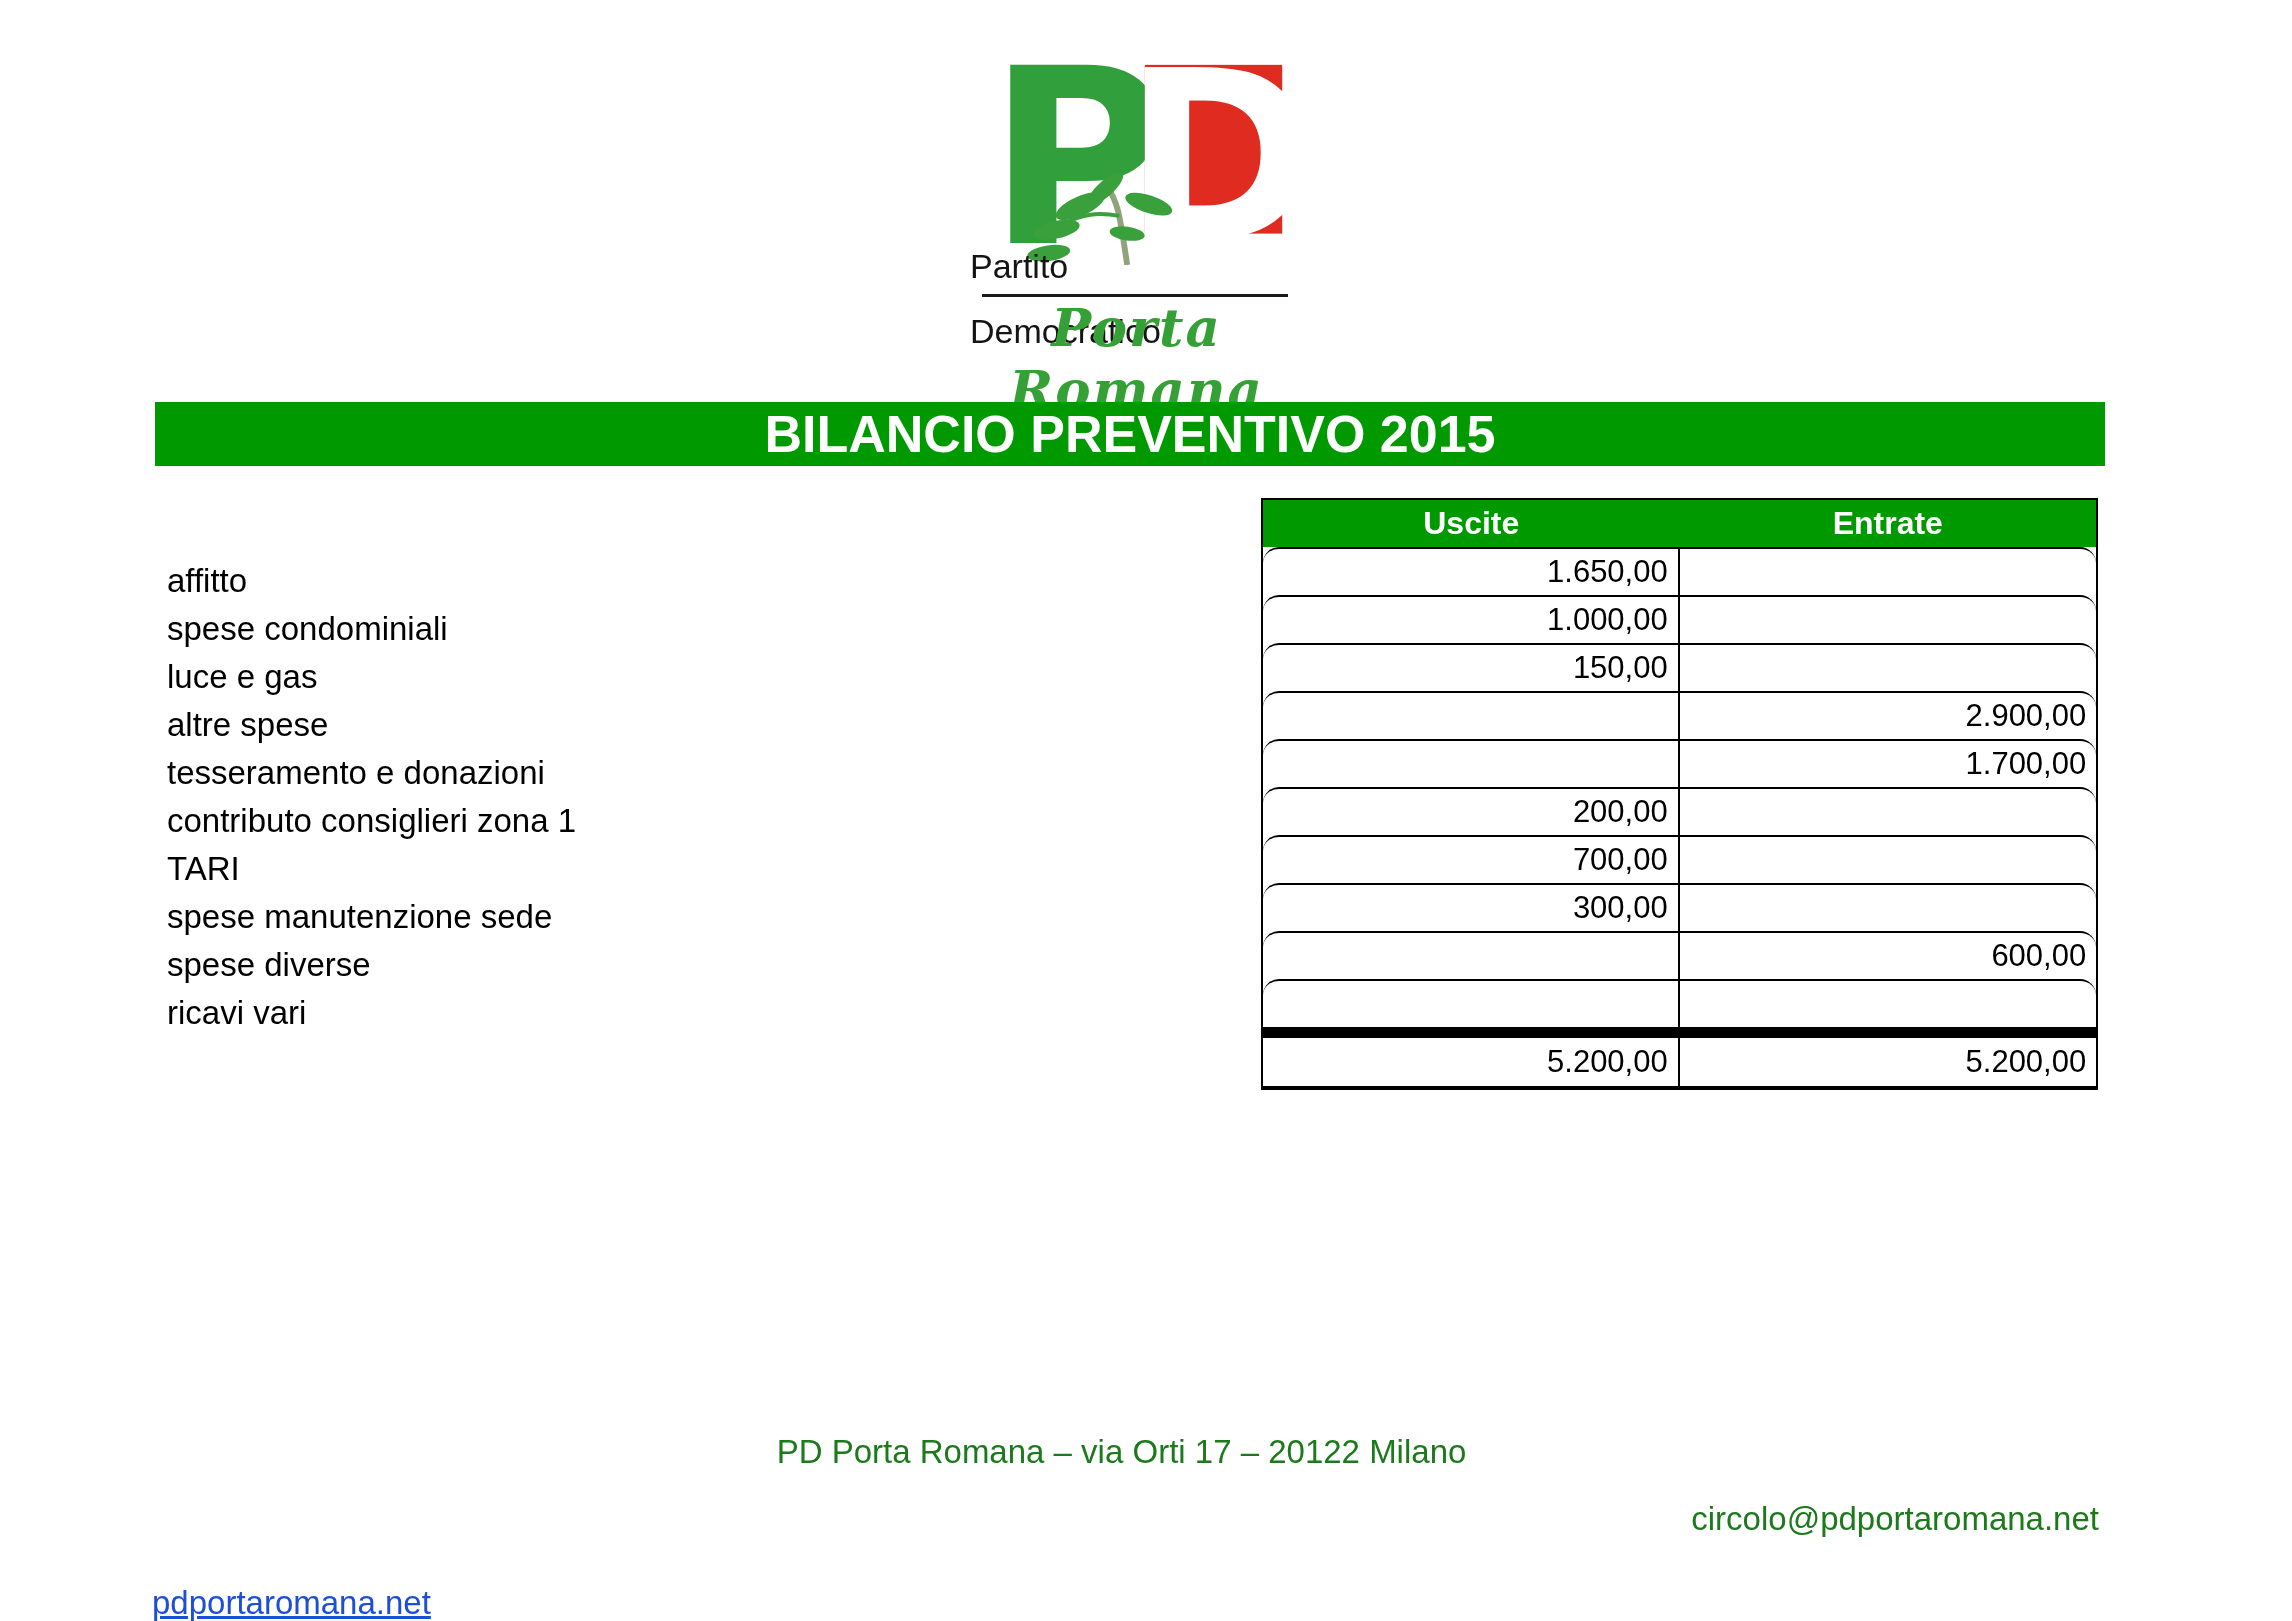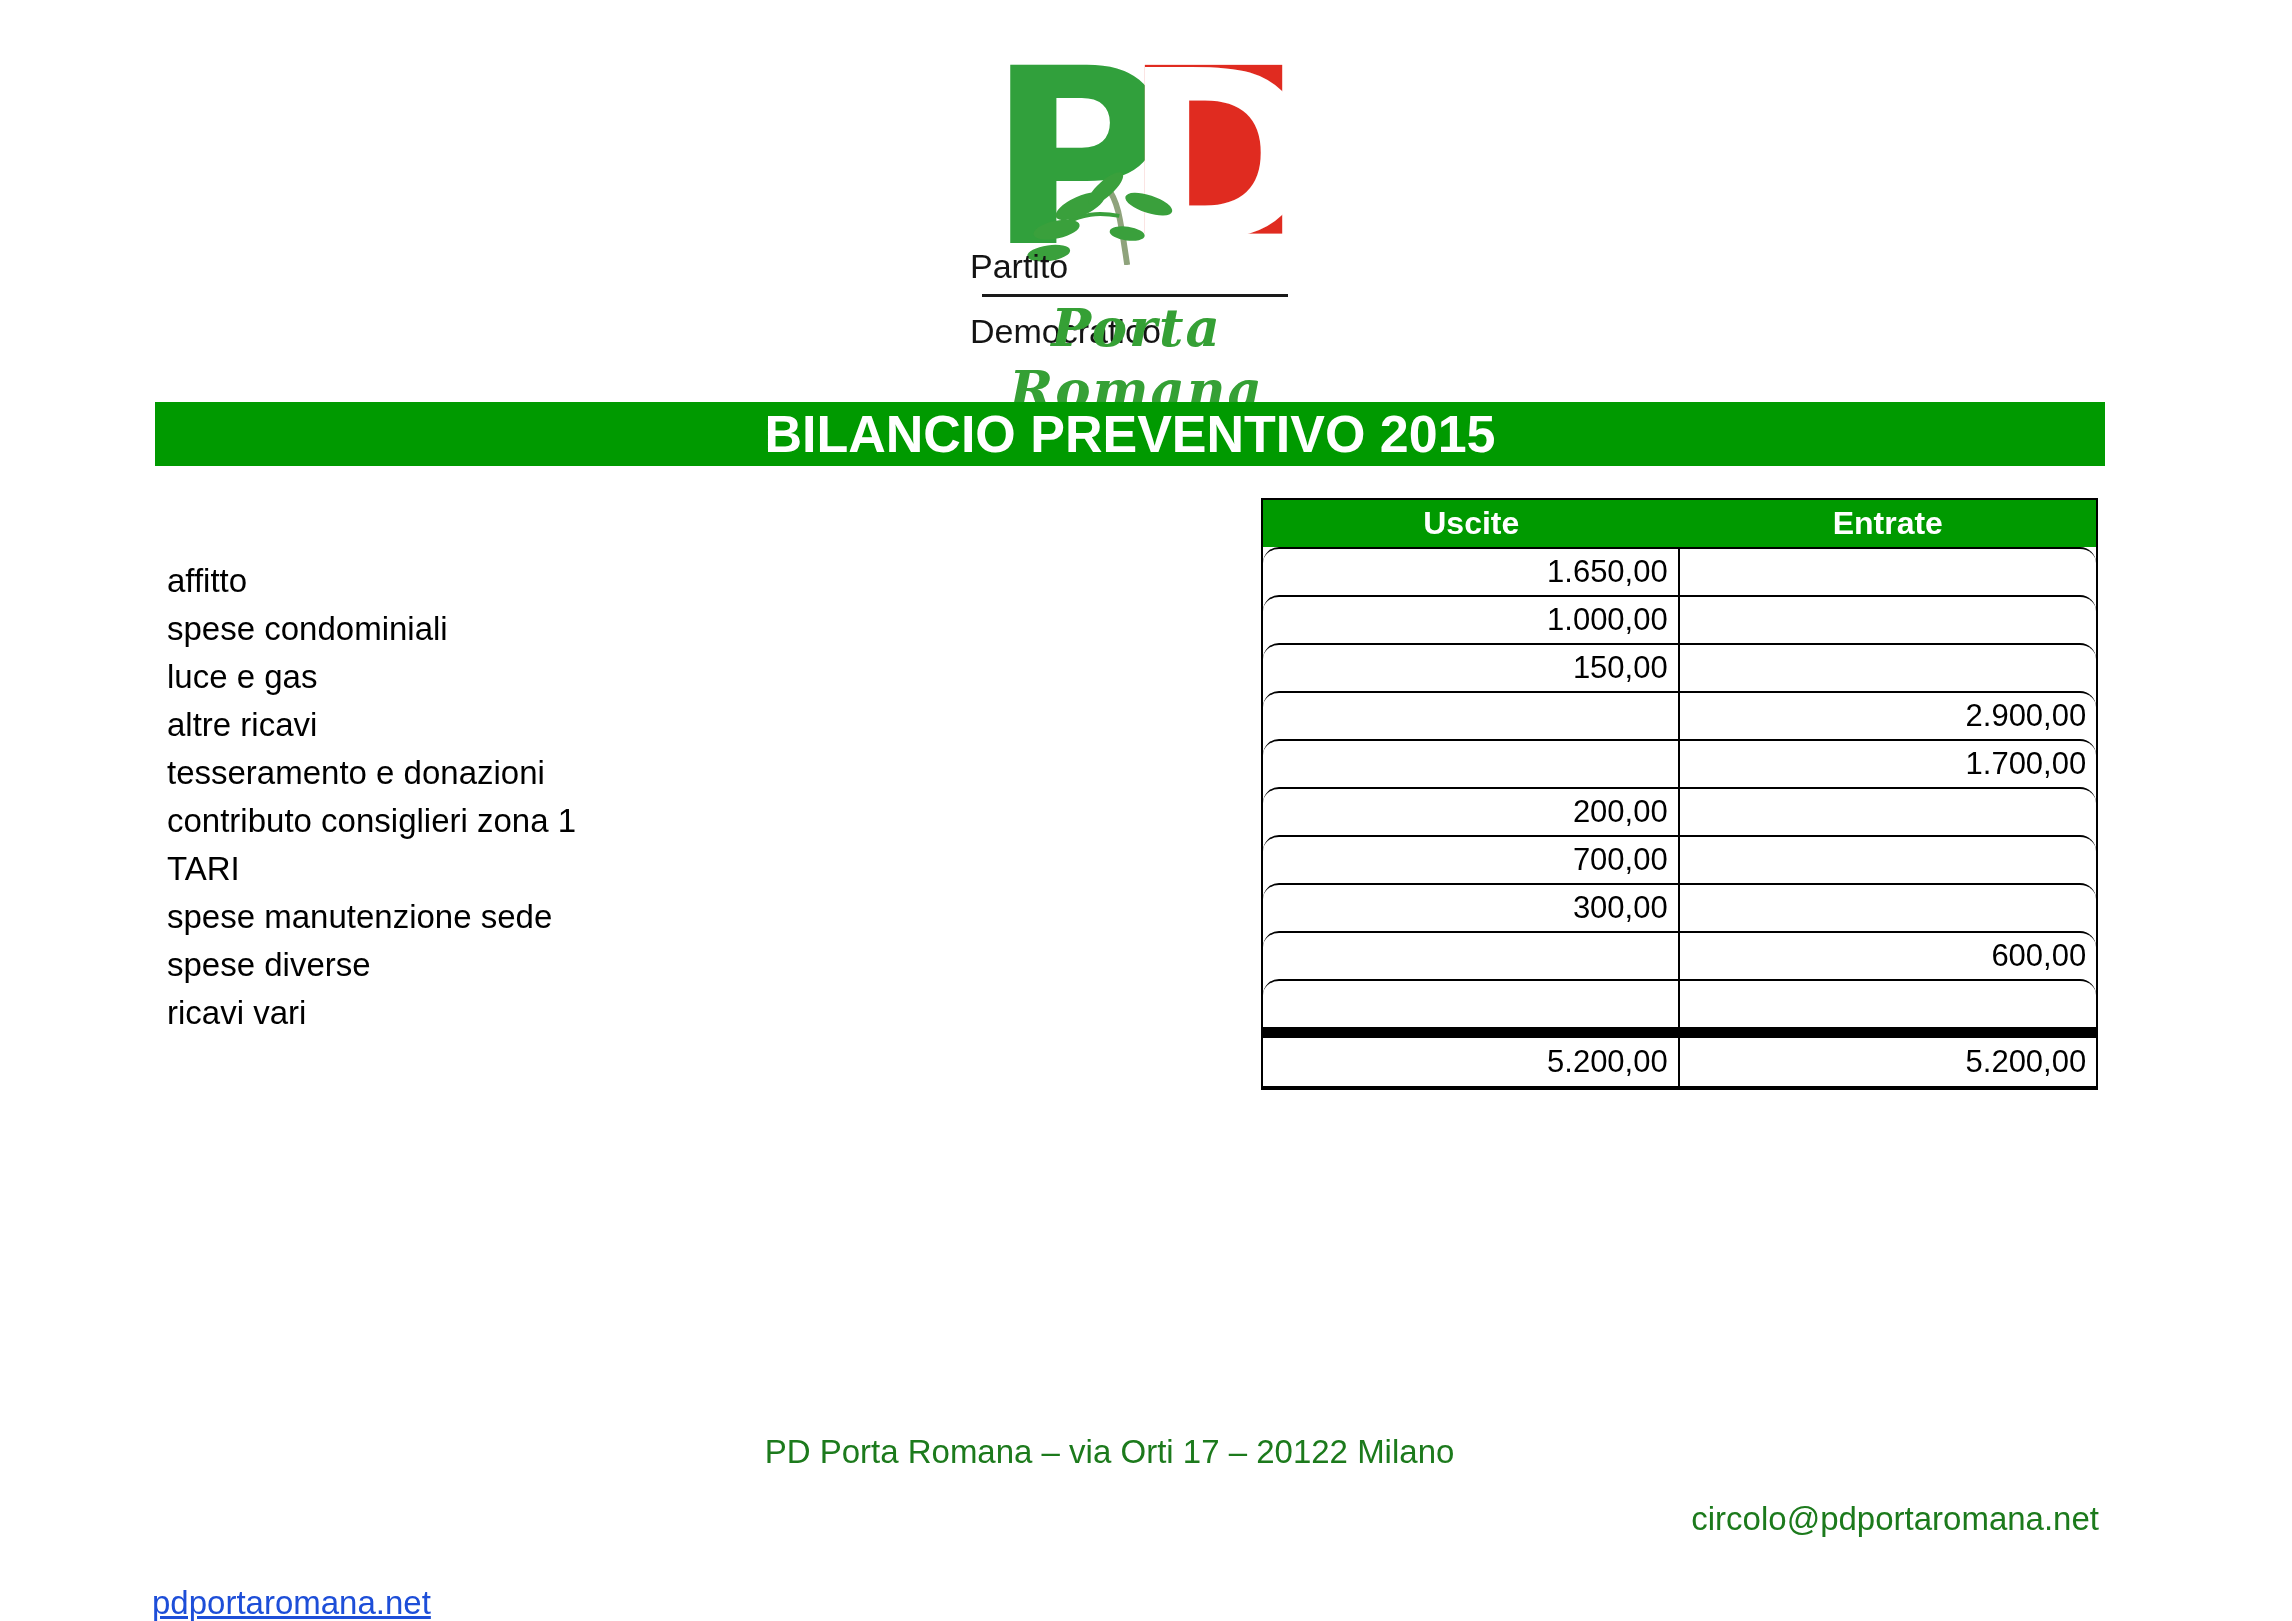--- a/index.html
+++ b/index.html
@@ -59,21 +59,21 @@
     display:flex;align-items:center;justify-content:flex-end;
     padding-right:9.8px;font-size:31px;color:#000;box-sizing:border-box;
   }
   .trow .cell.uscite{border-right:2px solid #000;}
   #thick-separator{height:10.8px;background:#000000;}
   #total-row{border-top:none;}
   #table-bottom-border{height:3.9px;background:#000000;}
   
   #footer-address{
     position:absolute;left:0;top:1433px;width:2219px;text-align:center;
-    font-size:33px;color:#1c7a1c;
+    font-size:33px;color:#1c7a1c;padding-left:12px;
   }
   #footer-website{
     position:absolute;left:152px;top:1584px;
     font-size:33px;color:#1d4ed8;text-decoration:underline;cursor:pointer;
   }
   #footer-email{
     position:absolute;right:194px;top:1500px;
     font-size:33px;color:#1c7a1c;
   }
 </style>
@@ -106,21 +106,21 @@
   <div id="logo-branch">Porta Romana</div>
 
   <div id="banner">
     <span class="title">BILANCIO PREVENTIVO 2015</span>
   </div>
 
   <div id="row-labels">
       <div class="row-label">affitto</div>
       <div class="row-label">spese condominiali</div>
       <div class="row-label">luce e gas</div>
-      <div class="row-label">altre ricavi</div>
+      <div class="row-label">altre spese</div>
       <div class="row-label">tesseramento e donazioni</div>
       <div class="row-label">contributo consiglieri zona 1</div>
       <div class="row-label">TARI</div>
       <div class="row-label">spese manutenzione sede</div>
       <div class="row-label">spese diverse</div>
       <div class="row-label">ricavi vari</div>
     </div>
 
   <div id="budget-table">
     <div id="table-header">

